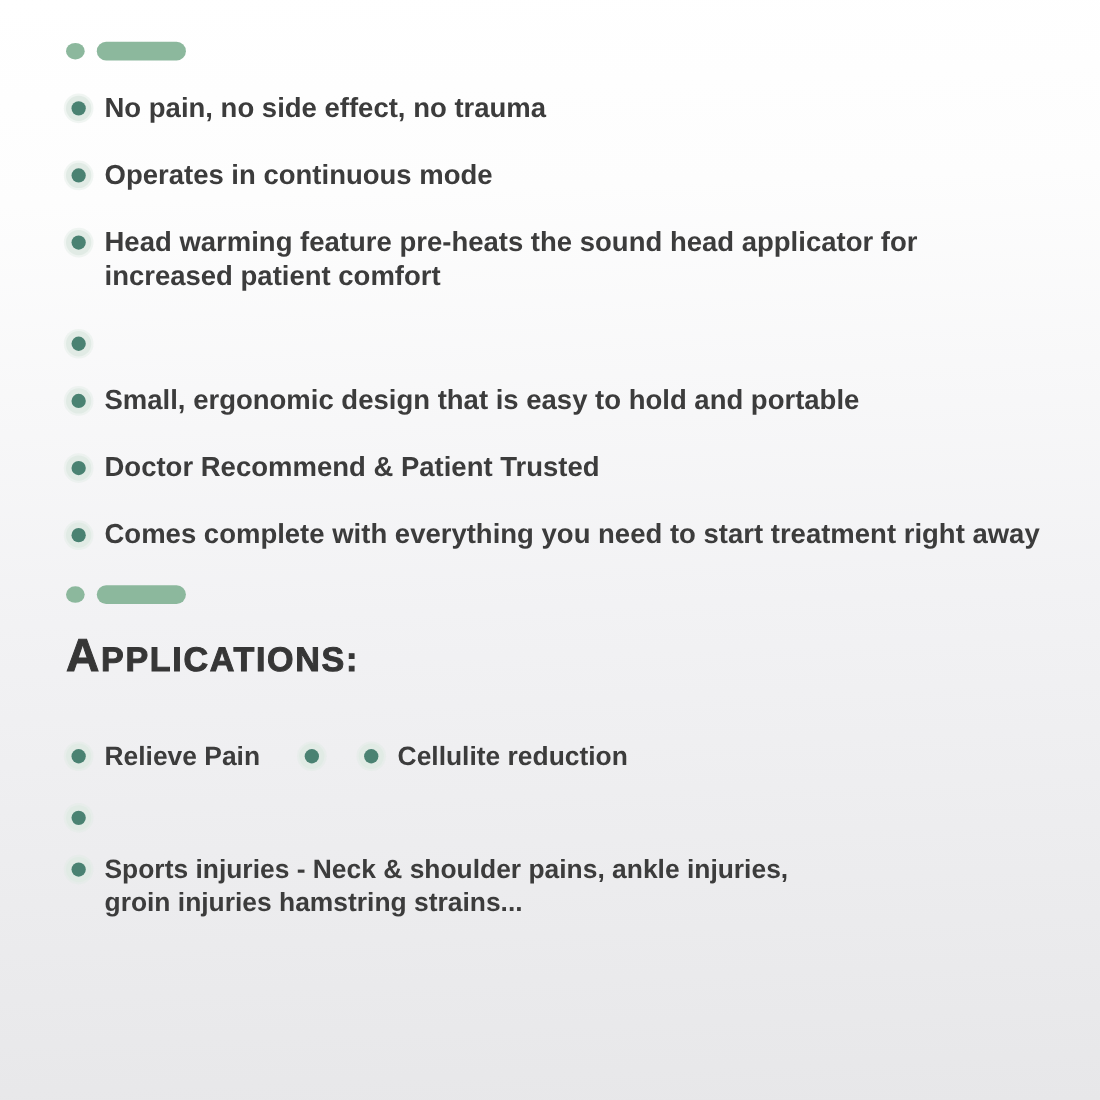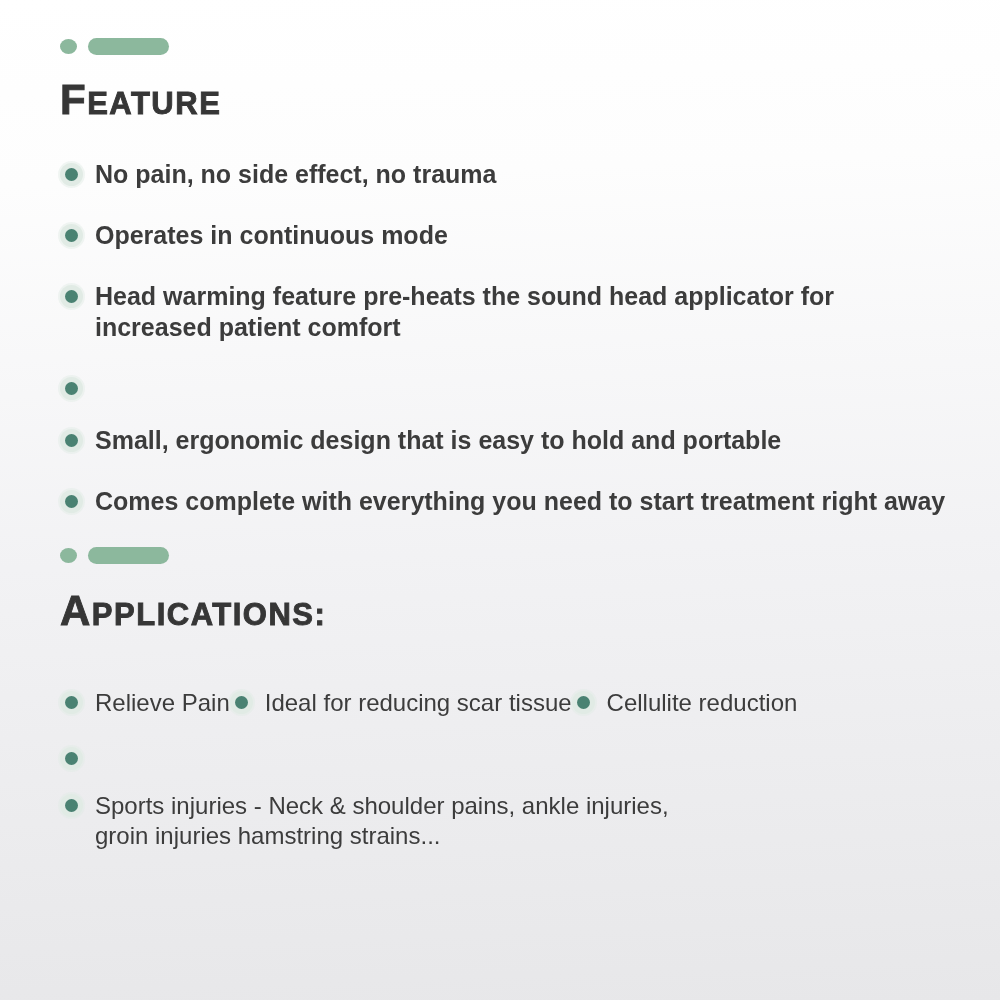--- a/index.html
+++ b/index.html
@@ -70,41 +70,42 @@
     font-size: 25px;
     line-height: 31px;
     white-space: pre-line;
     color: #3c3c3c;
   }
 
   
   .apps-row {
     display: flex;
     align-items: flex-start;
+    column-gap: 36px;
     margin-bottom: 26px;
+    font-weight: bold;
   }
   .apps-item { display: flex; align-items: flex-start; }
   .apps-item .bullet { margin-top: 8px; }
   .apps-item .item-text {
     font-size: 24px;
     line-height: 30px;
     white-space: pre-line;
   }
 </style>
 </head>
 <body>
 
 <div class="page">
 
   <div class="deco deco-top">
     <span class="deco-dot"></span>
     <span class="deco-pill"></span>
   </div>
 
-  <h1>FEATURE</h1>
 
   <ul class="feature-list">
     <li>
       <span class="bullet"></span>
       <span class="item-text">No pain, no side effect, no trauma</span>
     </li>
     <li>
       <span class="bullet"></span>
       <span class="item-text">Operates in continuous mode</span>
     </li>
@@ -115,39 +116,42 @@
     </li>
     <li>
       <span class="bullet"></span>
     </li>
     <li>
       <span class="bullet"></span>
       <span class="item-text">Small, ergonomic design that is easy to hold and portable</span>
     </li>
     <li>
       <span class="bullet"></span>
+      <span class="item-text">Doctor Recommend &amp; Patient Trusted</span>
+    </li>
+    <li>
+      <span class="bullet"></span>
       <span class="item-text">Comes complete with everything you need to start treatment right away</span>
     </li>
   </ul>
 
   <div class="deco deco-mid">
     <span class="deco-dot"></span>
     <span class="deco-pill"></span>
   </div>
 
   <h1 class="apps-heading">APPLICATIONS:</h1>
 
   <div class="apps-row">
     <div class="apps-item">
       <span class="bullet"></span>
       <span class="item-text">Relieve Pain</span>
     </div>
     <div class="apps-item">
       <span class="bullet"></span>
-      <span class="item-text">Ideal for reducing scar tissue</span>
     </div>
     <div class="apps-item">
       <span class="bullet"></span>
       <span class="item-text">Cellulite reduction</span>
     </div>
   </div>
 
   <div class="apps-row">
     <div class="apps-item">
       <span class="bullet"></span>

